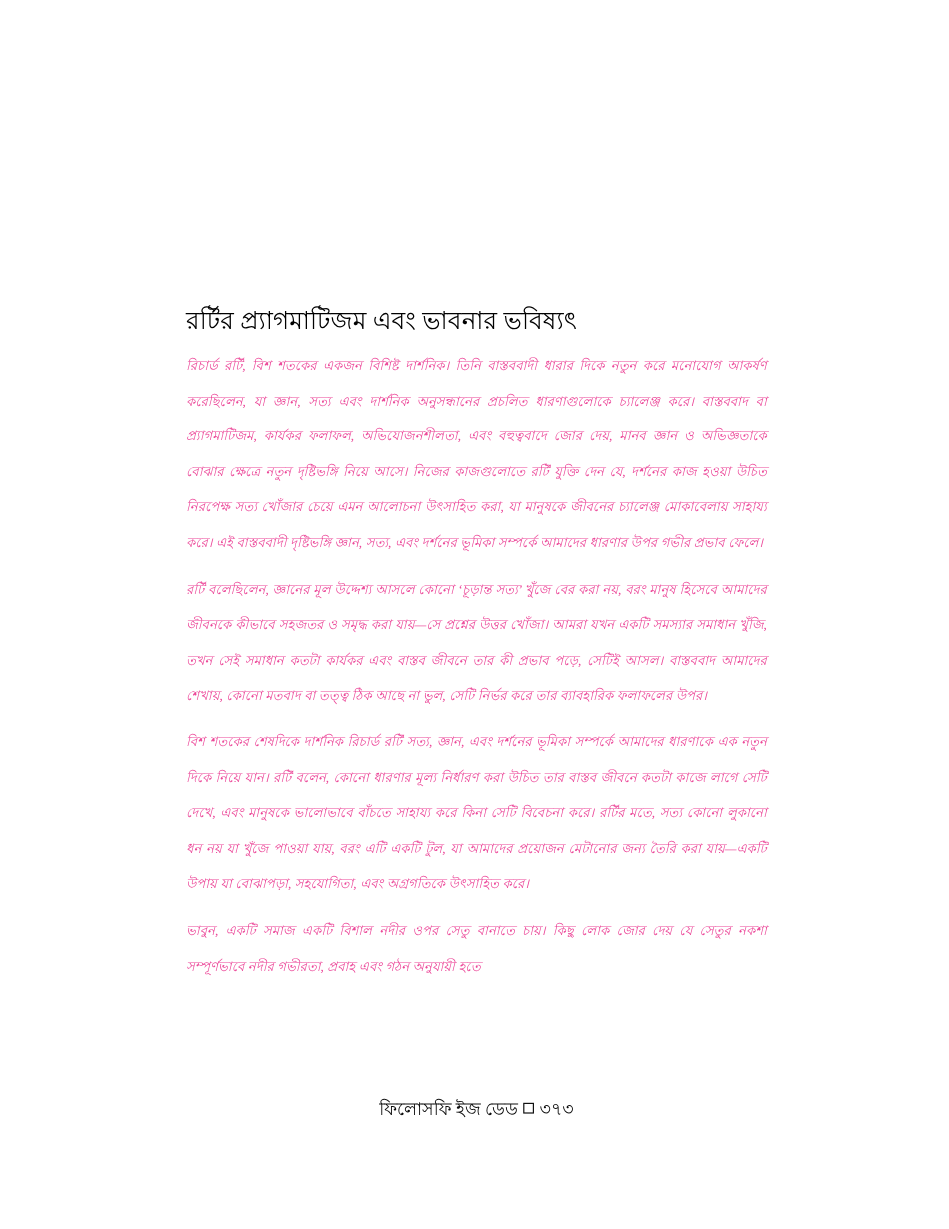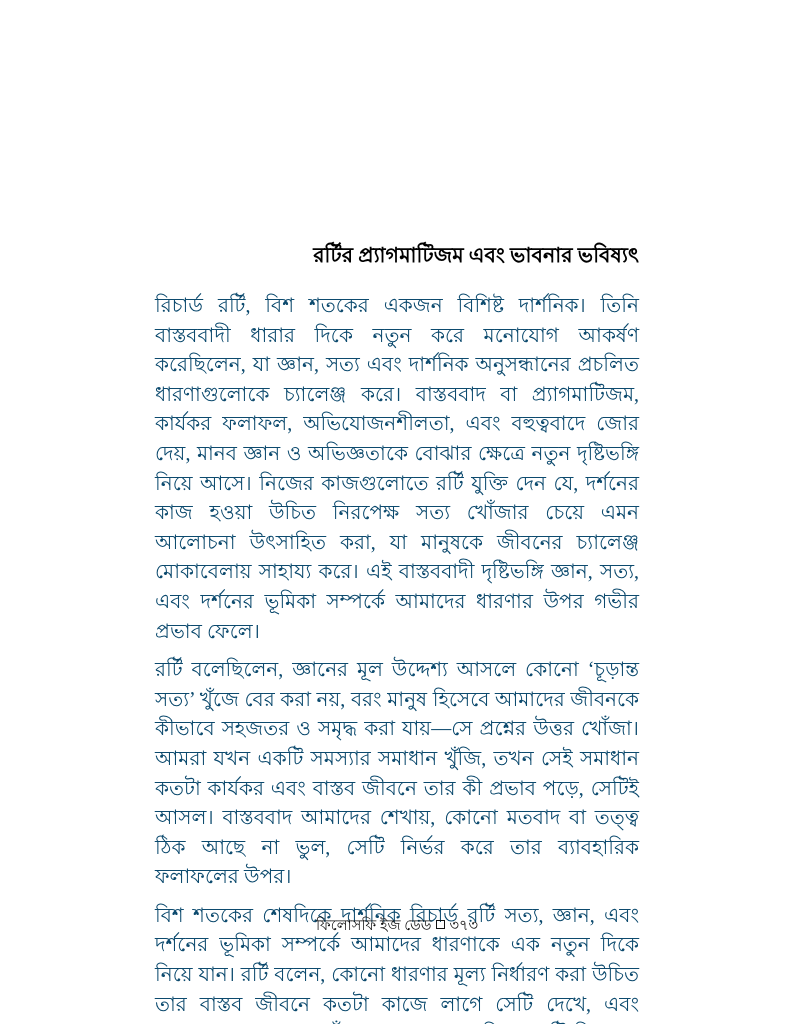--- a/index.html
+++ b/index.html
@@ -23,44 +23,45 @@
   }
   .content {
     position: absolute;
     left: 155px;
     top: 0;
     width: 484px;
   }
   .doc-title {
     position: absolute;
     left: 0;
-    top: 228px;
+    top: 241px;
     width: 484px;
-    text-align: right;
+    text-align: left;
     font-size: 20.5px;
-    font-weight: 700;
+    font-weight: 400;
     line-height: 1.35;
     letter-spacing: 0.1px;
     color: #000000;
   }
   .body-block {
     position: absolute;
     left: 0;
     top: 291px;
     width: 484px;
   }
   p.para {
     margin: 0 0 9px 0;
-    font-size: 20px;
+    font-size: 11px;
     line-height: 29.6px;
     text-align: justify;
     text-justify: inter-word;
-    color: #0c4a6e;
+    color: #ec4899;
     word-spacing: 0.2px;
     hyphens: none;
+    font-style: italic;
   }
   p.para:last-of-type {
     margin-bottom: 0;
   }
   .footer {
     position: absolute;
     left: 0;
     top: 914px;
     width: 484px;
     text-align: center;
@@ -83,20 +84,21 @@
 
 <div class="page">
   <div class="content">
 
     <h1 class="doc-title">রর্টির প্র্যাগমাটিজম এবং ভাবনার ভবিষ্যৎ</h1>
 
     <div class="body-block">
       <p class="para">রিচার্ড রর্টি, বিশ শতকের একজন বিশিষ্ট দার্শনিক। তিনি বাস্তববাদী ধারার দিকে নতুন করে মনোযোগ আকর্ষণ করেছিলেন, যা জ্ঞান, সত্য এবং দার্শনিক অনুসন্ধানের প্রচলিত ধারণাগুলোকে চ্যালেঞ্জ করে। বাস্তববাদ বা প্র্যাগমাটিজম, কার্যকর ফলাফল, অভিযোজনশীলতা, এবং বহুত্ববাদে জোর দেয়, মানব জ্ঞান ও অভিজ্ঞতাকে বোঝার ক্ষেত্রে নতুন দৃষ্টিভঙ্গি নিয়ে আসে। নিজের কাজগুলোতে রর্টি যুক্তি দেন যে, দর্শনের কাজ হওয়া উচিত নিরপেক্ষ সত্য খোঁজার চেয়ে এমন আলোচনা উৎসাহিত করা, যা মানুষকে জীবনের চ্যালেঞ্জ মোকাবেলায় সাহায্য করে। এই বাস্তববাদী দৃষ্টিভঙ্গি জ্ঞান, সত্য, এবং দর্শনের ভূমিকা সম্পর্কে আমাদের ধারণার উপর গভীর প্রভাব ফেলে।</p>
       <p class="para">রর্টি বলেছিলেন, জ্ঞানের মূল উদ্দেশ্য আসলে কোনো ‘চূড়ান্ত সত্য’ খুঁজে বের করা নয়, বরং মানুষ হিসেবে আমাদের জীবনকে কীভাবে সহজতর ও সমৃদ্ধ করা যায়—সে প্রশ্নের উত্তর খোঁজা। আমরা যখন একটি সমস্যার সমাধান খুঁজি, তখন সেই সমাধান কতটা কার্যকর এবং বাস্তব জীবনে তার কী প্রভাব পড়ে, সেটিই আসল। বাস্তববাদ আমাদের শেখায়, কোনো মতবাদ বা তত্ত্ব ঠিক আছে না ভুল, সেটি নির্ভর করে তার ব্যাবহারিক ফলাফলের উপর।</p>
       <p class="para">বিশ শতকের শেষদিকে দার্শনিক রিচার্ড রর্টি সত্য, জ্ঞান, এবং দর্শনের ভূমিকা সম্পর্কে আমাদের ধারণাকে এক নতুন দিকে নিয়ে যান। রর্টি বলেন, কোনো ধারণার মূল্য নির্ধারণ করা উচিত তার বাস্তব জীবনে কতটা কাজে লাগে সেটি দেখে, এবং মানুষকে ভালোভাবে বাঁচতে সাহায্য করে কিনা সেটি বিবেচনা করে। রর্টির মতে, সত্য কোনো লুকানো ধন নয় যা খুঁজে পাওয়া যায়, বরং এটি একটি টুল, যা আমাদের প্রয়োজন মেটানোর জন্য তৈরি করা যায়—একটি উপায় যা বোঝাপড়া, সহযোগিতা, এবং অগ্রগতিকে উৎসাহিত করে।</p>
+      <p class="para">ভাবুন, একটি সমাজ একটি বিশাল নদীর ওপর সেতু বানাতে চায়। কিছু লোক জোর দেয় যে সেতুর নকশা সম্পূর্ণভাবে নদীর গভীরতা, প্রবাহ এবং গঠন অনুযায়ী হতে</p>
     </div>
 
     <div class="footer">
       <span>ফিলোসফি ইজ ডেড</span><span class="sep"></span><span>৩৭৩</span>
     </div>
 
   </div>
 </div>
 
 </body></html>

